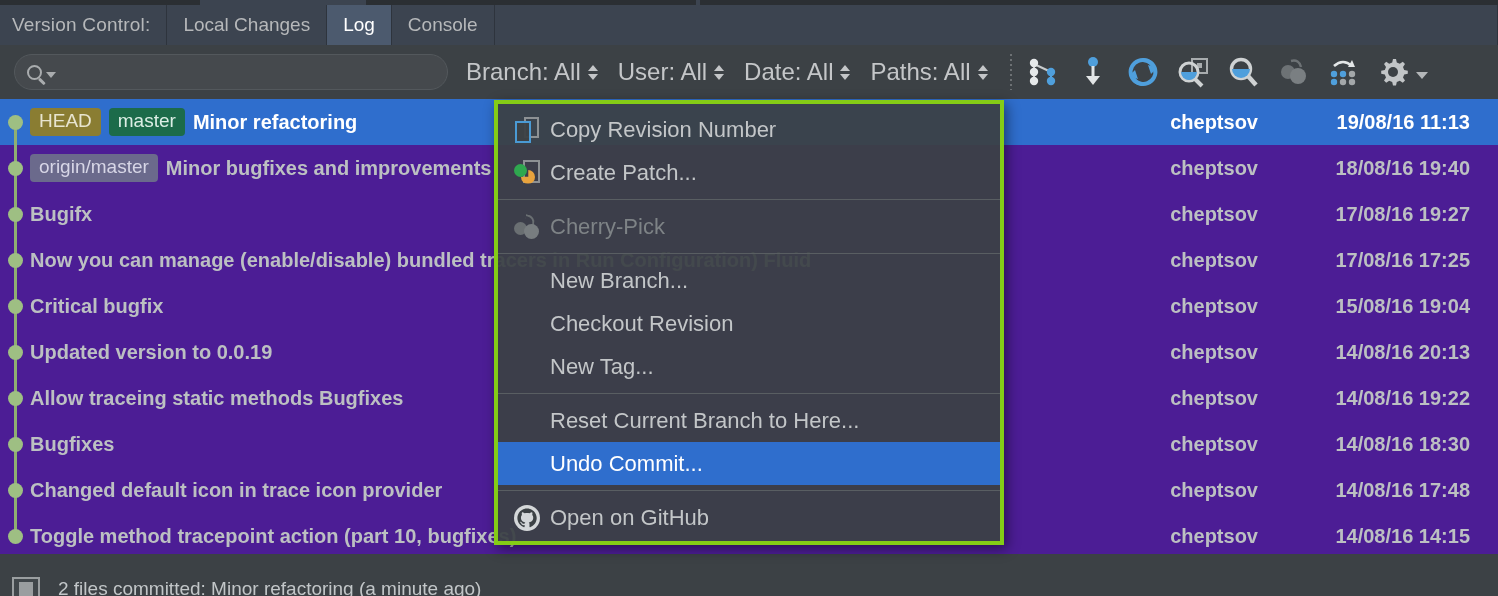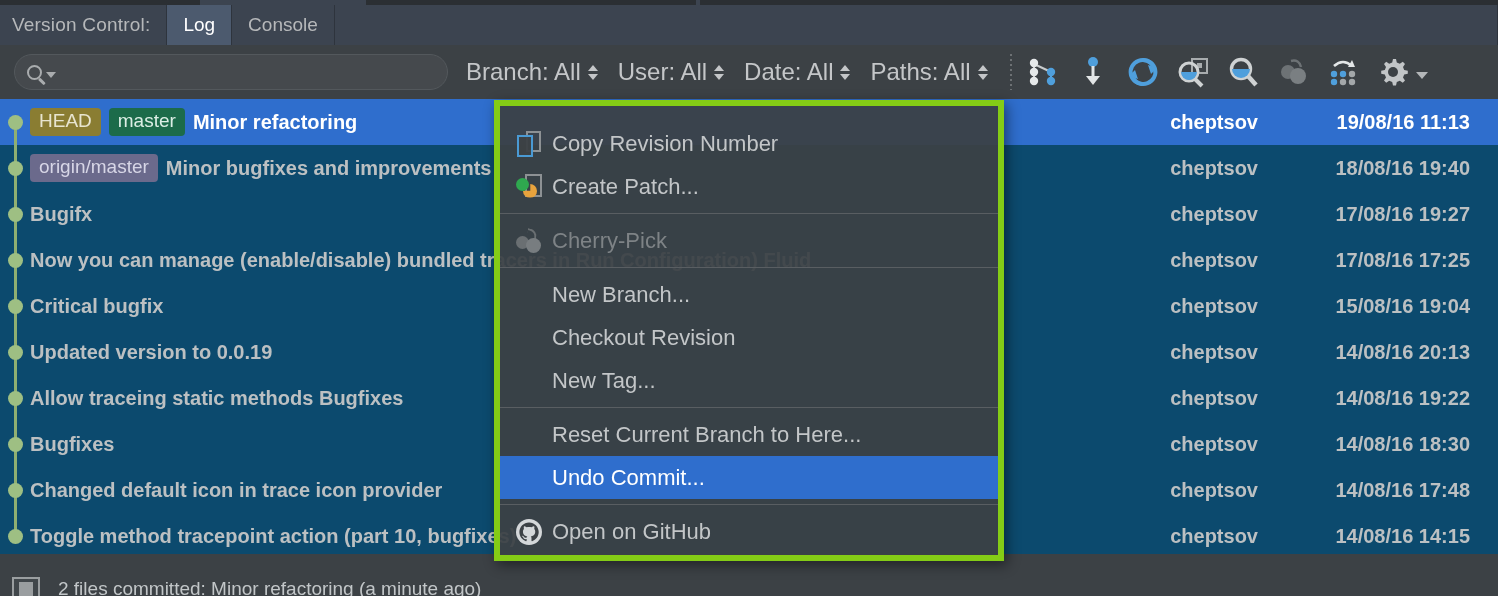--- a/index.html
+++ b/index.html
@@ -93,21 +93,21 @@
   .gear-wrap { display: flex; align-items: center; }
   .gear-caret {
     width: 0; height: 0; border-left: 6px solid transparent;
     border-right: 6px solid transparent; border-top: 7px solid #b4b7b9;
     margin-left: -2px; margin-top: 6px;
   }
 
   
   .log {
     position: absolute; left: 0; top: 99px; width: 1498px; height: 455px;
-    background: #0c4a6e;
+    background: #4c1d95;
   }
   .row {
     position: relative; height: 46px; display: flex; align-items: center;
     color: #bcc0c2; font-size: 20px; font-weight: bold;
   }
   .row.selected { background: #2f6ecd; }
   .row.selected .subject,
   .row.selected .author,
   .row.selected .date { color: #ffffff; }
 
@@ -161,23 +161,23 @@
     width: 14px; height: 14px; background: #9a9ea0;
   }
   .statusbar .stext {
     margin-left: 18px; color: #c2c6c8; font-size: 19px; white-space: nowrap;
   }
 
   
   .ctxmenu {
     position: absolute; left: 494px; top: 100px; width: 510px;
     background: rgba(60,65,69,0.94);
-    border: 6px solid #84cc16;
+    border: 4px solid #84cc16;
     box-shadow: 3px 4px 12px rgba(0,0,0,.45);
-    padding: 16px 0 2px;
+    padding: 4px 0 2px;
   }
   .mi {
     height: 43px; display: flex; align-items: center;
     color: #c3c6c8; font-size: 22px; padding-left: 10px;
     white-space: nowrap;
   }
   .mi.highlight { background: #2f6ecd; color: #ffffff; }
   .mi.disabled { color: #7e8386; }
   .mi .micon {
     width: 38px; height: 28px; flex: 0 0 38px;
@@ -242,20 +242,21 @@
 <div id="root">
 
   <div class="window-sliver">
     <div class="wtab" style="left:0;width:200px;"></div>
     <div class="wtab" style="left:366px;width:330px;"></div>
     <div class="wtab" style="left:700px;width:798px;"></div>
   </div>
 
   <div class="tabbar">
     <div class="tb-title">Version Control:</div>
+    <div class="tb-tab">Local Changes</div>
     <div class="tb-tab active">Log</div>
     <div class="tb-tab">Console</div>
     <div class="tb-spacer"></div>
   </div>
 
   <div class="toolbar">
 
     <div class="search-pill">
       <span class="mag"></span>
       <span class="caret"></span>

